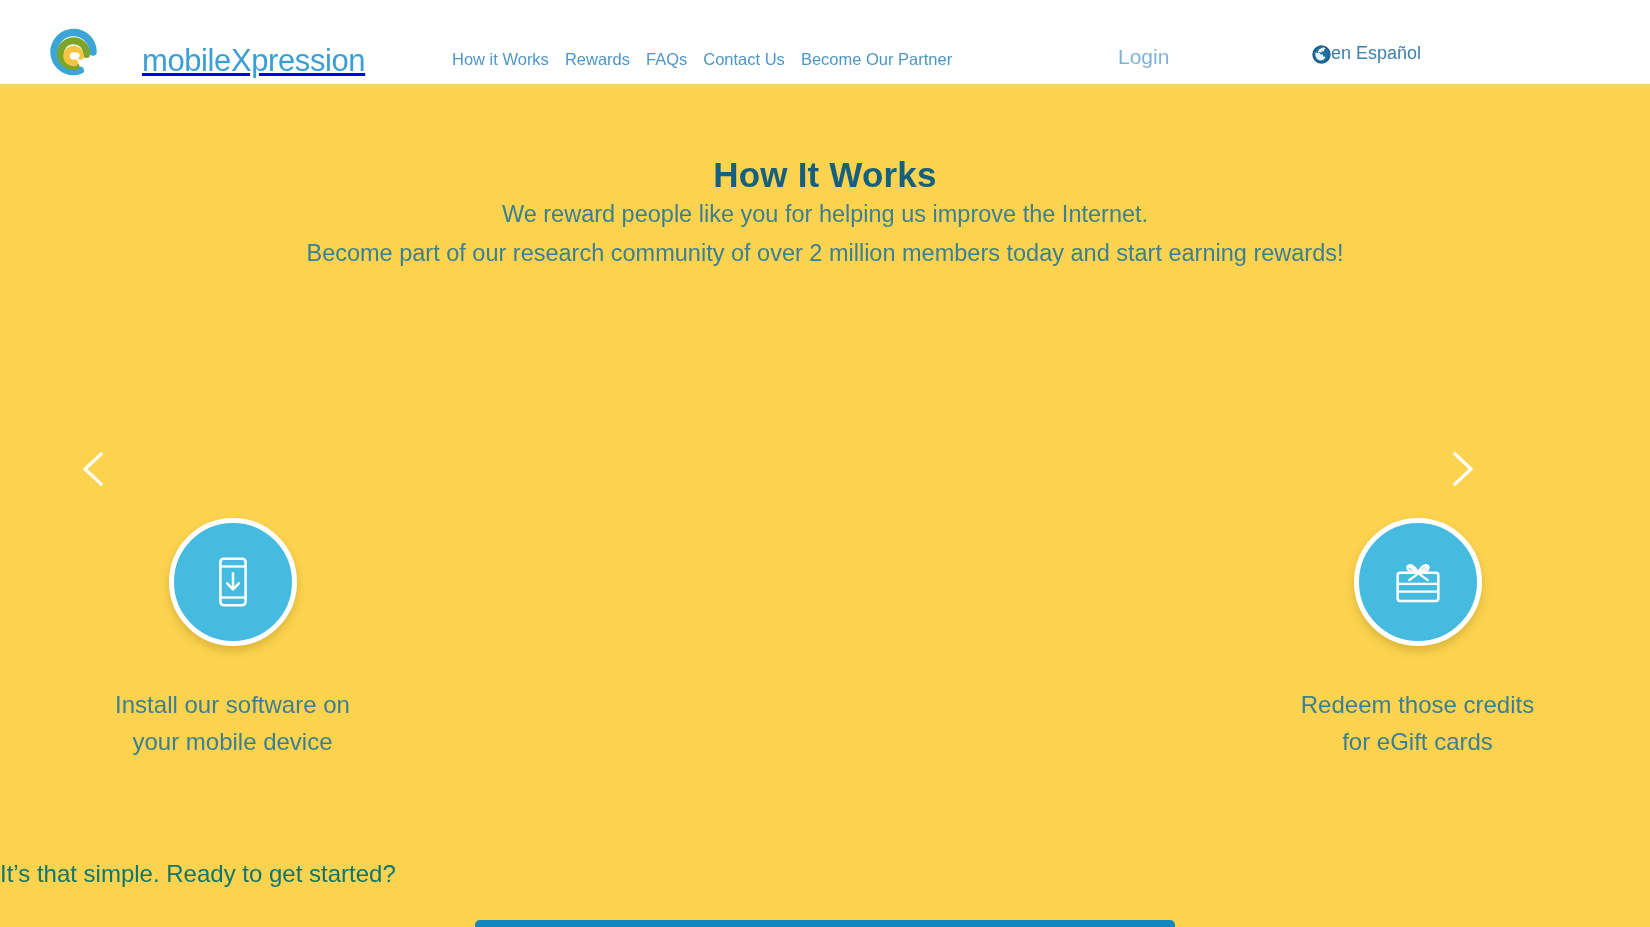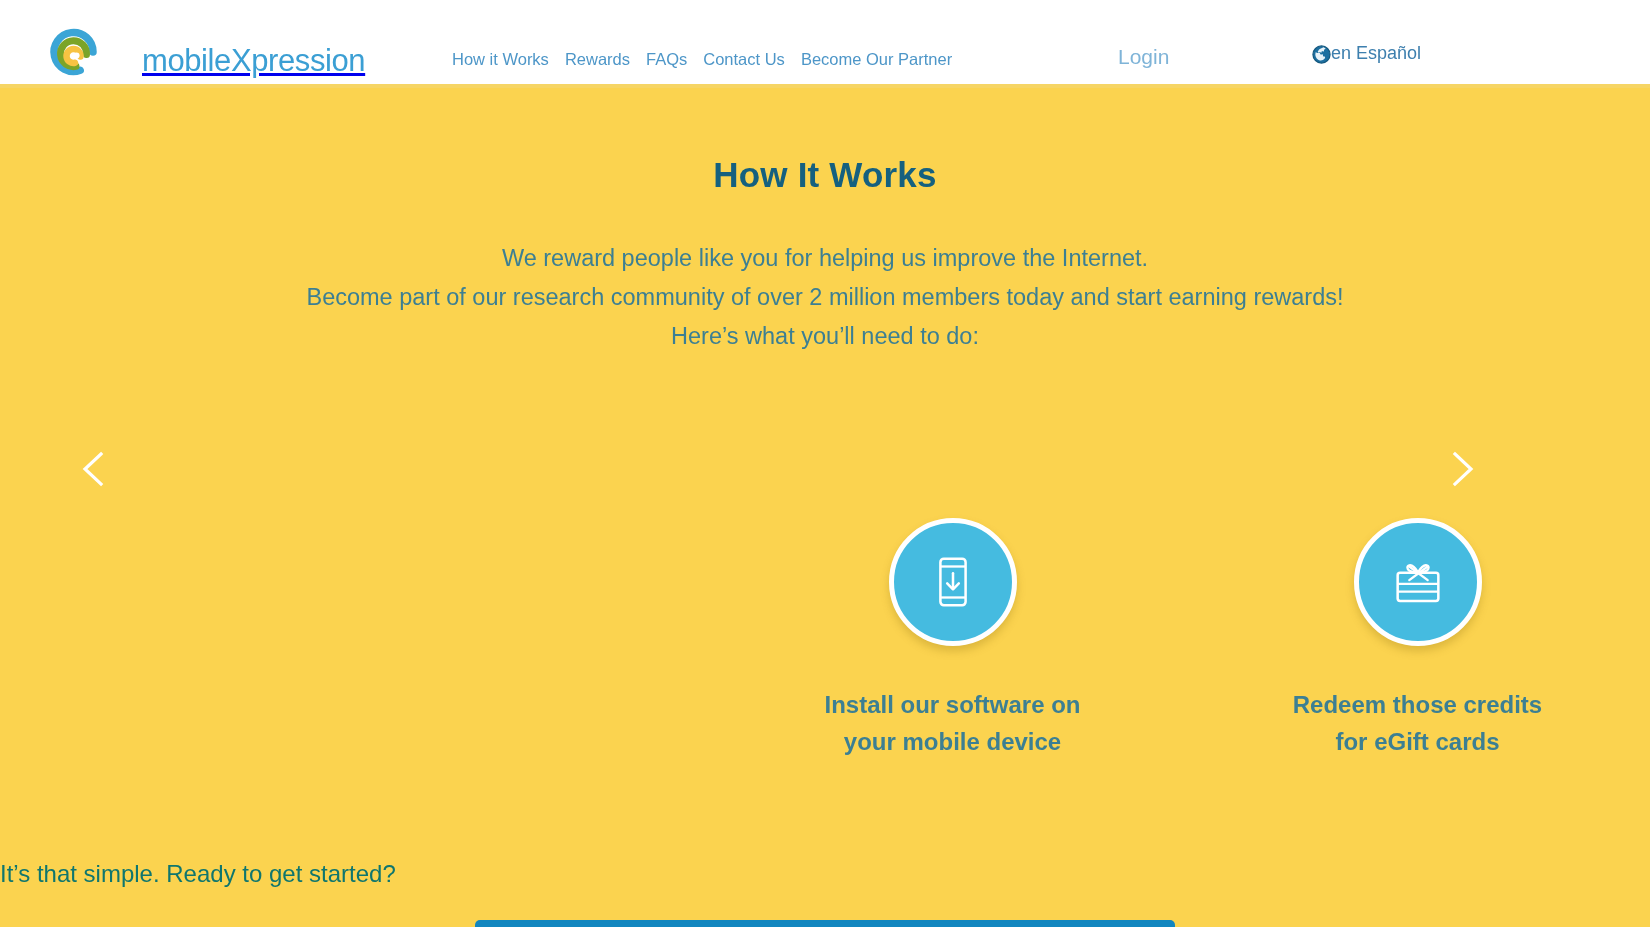--- a/index.html
+++ b/index.html
@@ -119,21 +119,20 @@
     color: #15607f;
     padding-top: 67px;
     letter-spacing: 0.2px;
   }
 
   .hero-copy {
     text-align: center;
     font-size: 23.5px;
     color: #3c7f93;
     line-height: 39px;
-    margin-top: 44px;
     font-weight: 400;
   }
 
   
   .carousel-arrow {
     position: absolute;
     top: 358px;
     width: 46px;
     height: 46px;
     background: none;
@@ -146,22 +145,21 @@
 
   .carousel-arrow svg { display: block; width: 46px; height: 46px; }
 
   
   .steps {
     position: absolute;
     top: 430px;
     left: 0;
     width: 100%;
     display: flex;
-    justify-content: flex-end;
-    font-weight: bold;
+    justify-content: space-between;
   }
 
   .step {
     width: 465px;
     display: flex;
     flex-direction: column;
     align-items: center;
   }
 
   .step-circle {
@@ -256,21 +254,20 @@
 
 </header>
 
 <section class="hero">
 
   <h1 class="hero-title">How It Works</h1>
 
   <div class="hero-copy">
     <div>We reward people like you for helping us improve the Internet.</div>
     <div>Become part of our research community of over 2 million members today and start earning rewards!</div>
-    <div>Here’s what you’ll need to do:</div>
   </div>
 
   <button class="carousel-arrow prev">
     <span>
       <svg viewBox="0 0 46 46" aria-hidden="true">
         <path d="M29 8 L13 23 L29 38" fill="none" stroke="#ffffff" stroke-width="3.2" stroke-linecap="square" stroke-linejoin="miter"></path>
       </svg>
     </span>
   </button>
 

